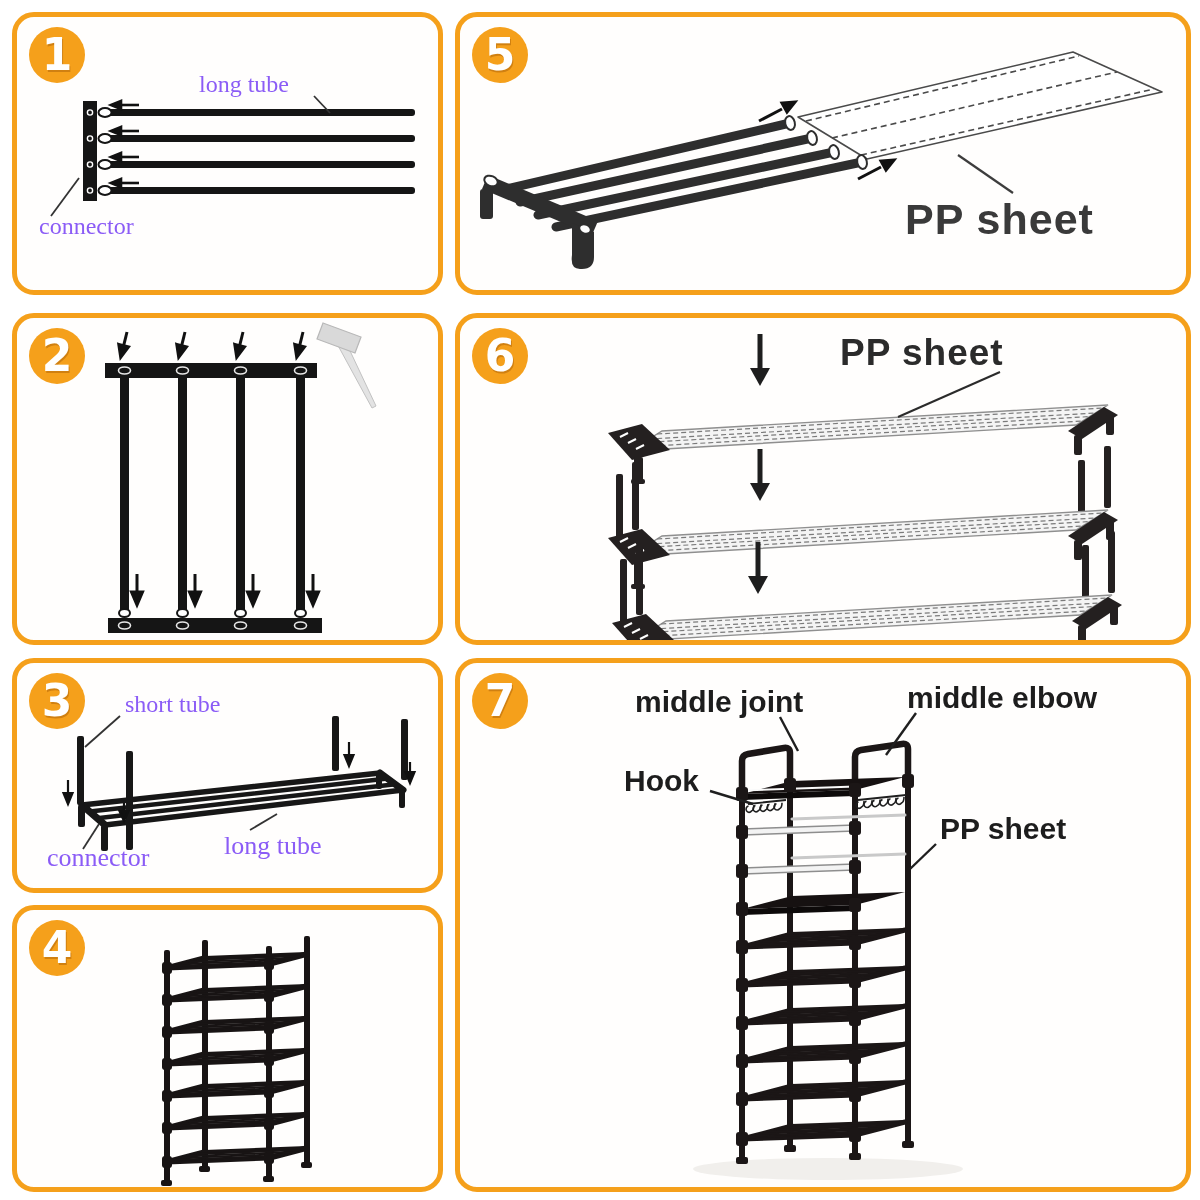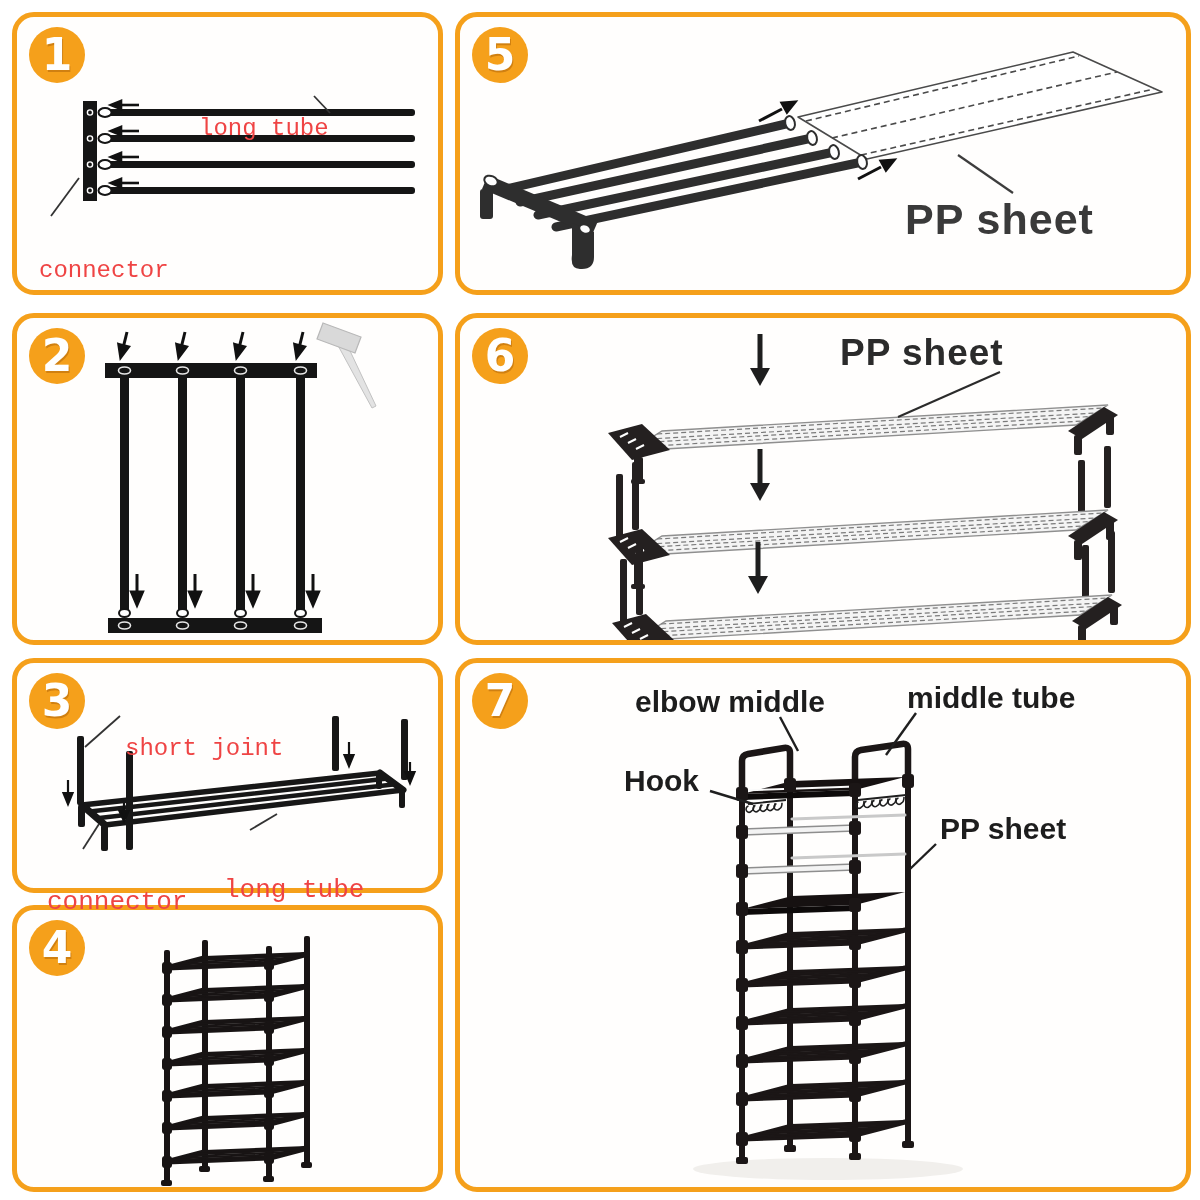--- a/index.html
+++ b/index.html
@@ -3,21 +3,21 @@
 <meta charset="utf-8">
 <style>
   html,body{margin:0;padding:0;background:#ffffff;width:1200px;height:1200px;
     font-family:"DejaVu Sans", sans-serif;}
   .stage{position:relative;width:1200px;height:1200px;background:#fff;overflow:hidden;}
   .panel{position:absolute;background:#fffefd;border:5px solid #F5A01B;border-radius:22px;box-sizing:border-box;}
   .badge{position:absolute;left:12px;top:10px;width:56px;height:56px;border-radius:50%;
     background:#F5A01B;color:#fff;font-size:44px;font-weight:800;text-align:center;line-height:56px;
     text-shadow:1px 2px 0 rgba(140,70,0,.35);z-index:3;}
   .lbl{position:absolute;color:#2a2a2a;white-space:nowrap;z-index:2;}
-  .lbl-soft{font-family:Liberation Mono, monospace;font-weight:500;font-size:24px;color:#ef4444;margin-top:44px;}
+  .lbl-soft{font-family:Liberation Serif, serif;font-weight:500;font-size:24px;color:#8b5cf6;}
   .lbl-big{font-family:"Liberation Sans",sans-serif;font-weight:600;font-size:43px;color:#3a3a3a;letter-spacing:1px;}
   .lbl-med{font-family:"Liberation Sans",sans-serif;font-weight:700;font-size:37px;color:#2b2b2b;letter-spacing:1px;}
   .lbl-p7{font-family:"Liberation Sans",sans-serif;font-weight:700;font-size:30px;color:#1d1d1d;}
   svg{position:absolute;left:0;top:0;}
 </style>
 </head>
 <body>
 
 <div class="stage">
 
@@ -156,21 +156,21 @@
           <polygon points="102.5,148 111.5,148 107,158"></polygon>
         <line x1="332" y1="79" x2="332" y2="94"></line>
           <polygon points="327.5,92 336.5,92 332,103"></polygon>
         <line x1="393" y1="99" x2="393" y2="111"></line>
           <polygon points="388.5,109 397.5,109 393,120"></polygon>
       </g>
       <line x1="103" y1="53" x2="68" y2="84" stroke="#333" stroke-width="1.8"></line>
       <line x1="82" y1="161" x2="66" y2="186" stroke="#333" stroke-width="1.8"></line>
       <line x1="260" y1="151" x2="233" y2="167" stroke="#333" stroke-width="1.8"></line>
     </svg>
-    <div class="lbl lbl-soft" style="left:108px;top:28px">short joint</div>
+    <div class="lbl lbl-soft" style="left:108px;top:28px">short tube</div>
     <div class="lbl lbl-soft" style="left:30px;top:180px;font-size:26px">connector</div>
     <div class="lbl lbl-soft" style="left:207px;top:168px;font-size:26px">long tube</div>
   </div>
 
   <div class="panel" style="left:12px;top:905px;width:431px;height:287px">
     <div class="badge">4</div>
     <svg width="421" height="277" viewBox="0 0 421 277">
       <defs>
         <g id="p4tier" stroke="#181414" stroke-linecap="round" fill="none">
           <line x1="0" y1="0" x2="102" y2="-4" stroke-width="5"></line>
@@ -399,19 +399,19 @@
         <use href="#p7conn" transform="translate(448,118)"></use>
           <use href="#p7conn" transform="translate(330,122)"></use>
       </g>
       <g stroke="#1f1f1f" stroke-width="2.4">
         <line x1="320" y1="54" x2="338" y2="88"></line>
         <line x1="456" y1="50" x2="426" y2="92"></line>
         <line x1="250" y1="128" x2="293" y2="141"></line>
         <line x1="476" y1="181" x2="450" y2="206"></line>
       </g>
     </svg>
-    <div class="lbl lbl-p7" style="left:175px;top:22px">elbow middle</div>
-    <div class="lbl lbl-p7" style="left:447px;top:18px">middle tube</div>
+    <div class="lbl lbl-p7" style="left:175px;top:22px">middle joint</div>
+    <div class="lbl lbl-p7" style="left:447px;top:18px">middle elbow</div>
     <div class="lbl lbl-p7" style="left:164px;top:101px">Hook</div>
     <div class="lbl lbl-p7" style="left:480px;top:149px">PP sheet</div>
   </div>
 
 </div>
 
 </body></html>

